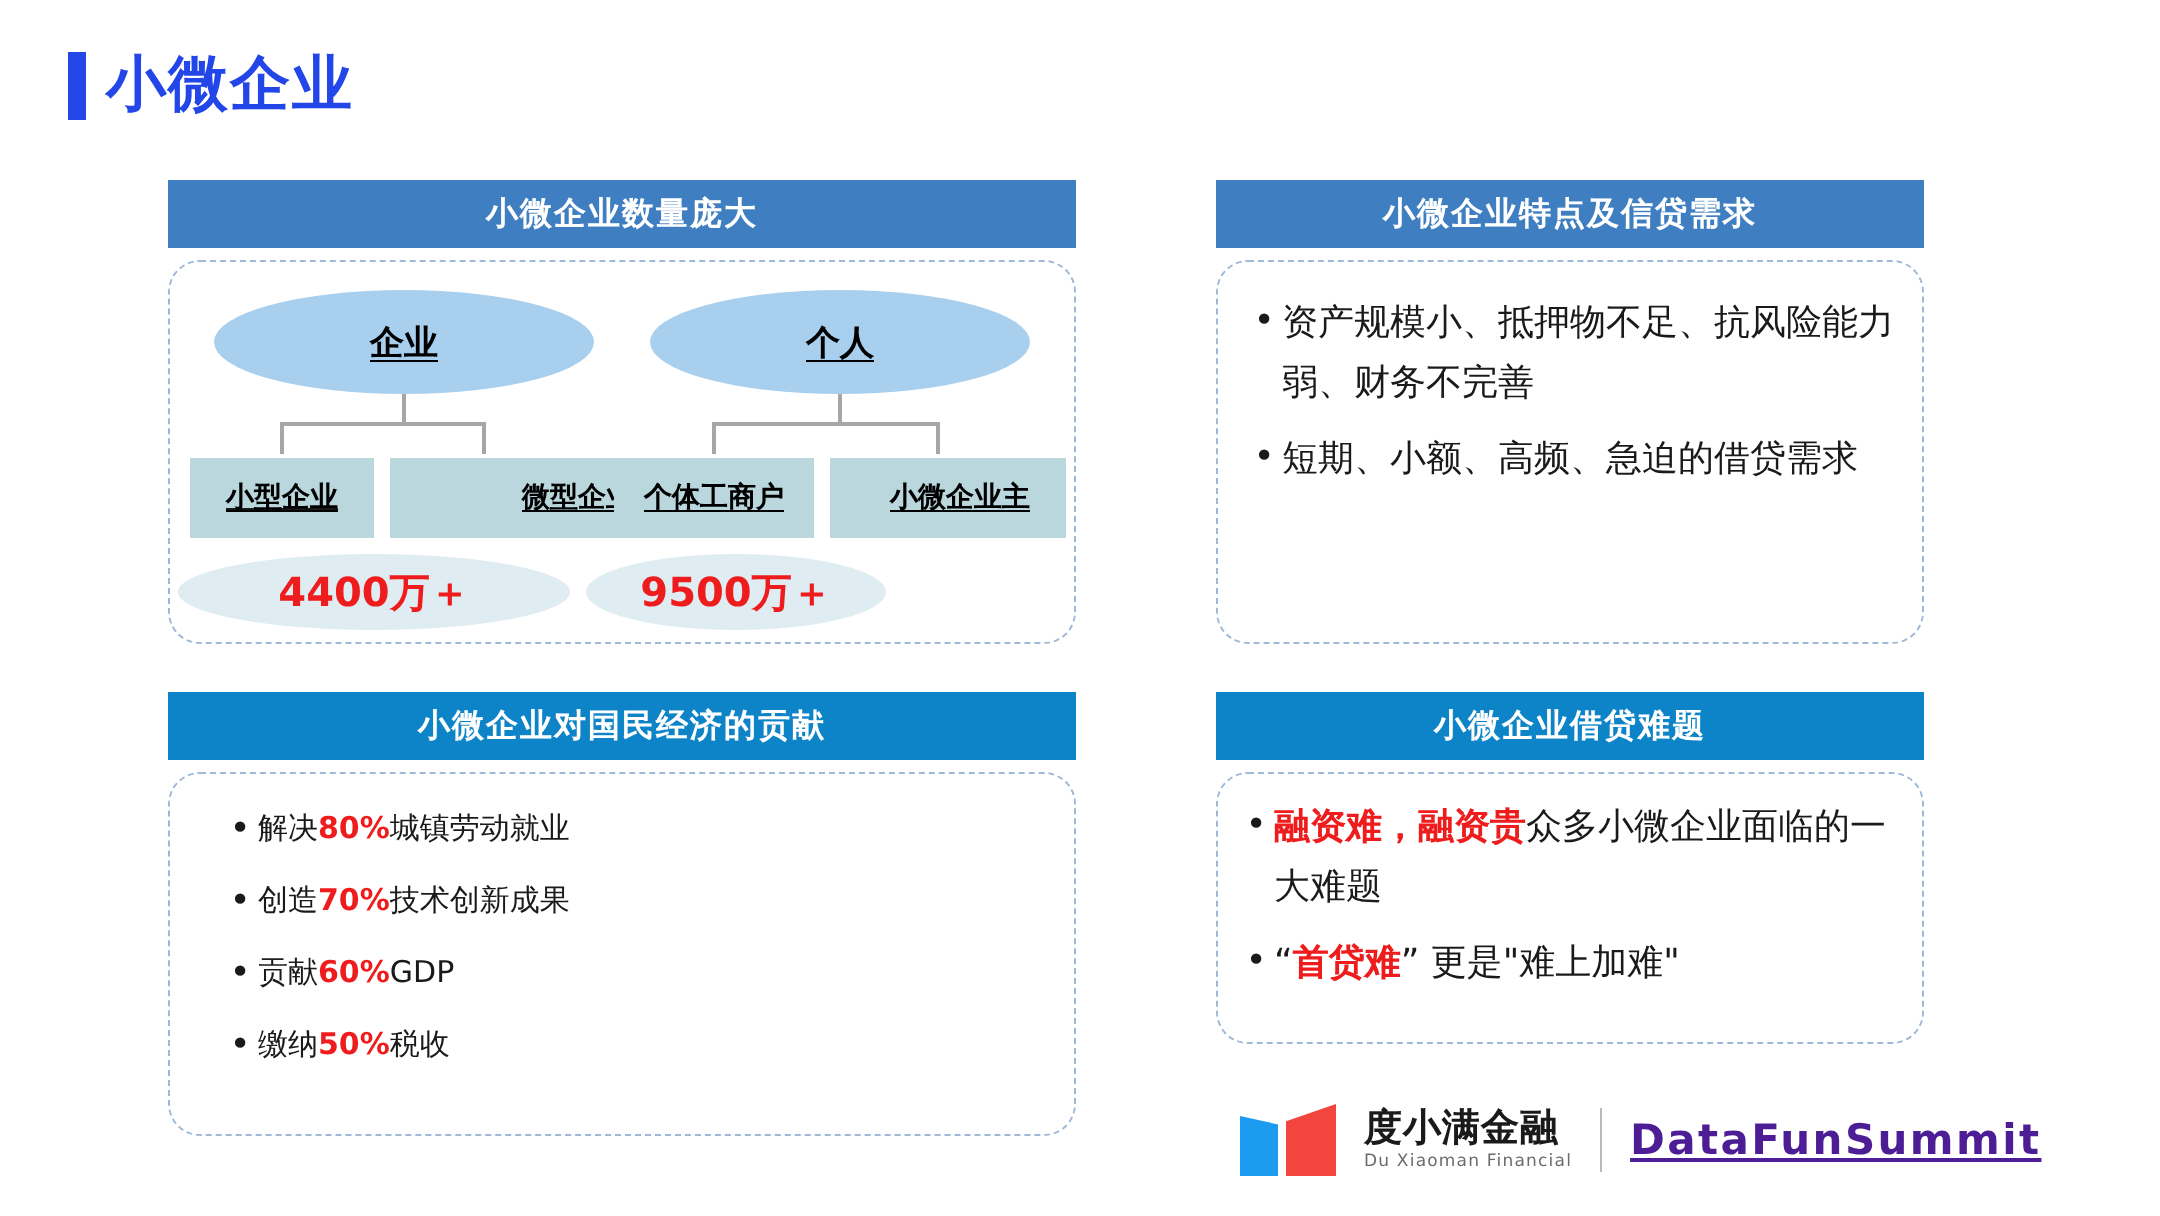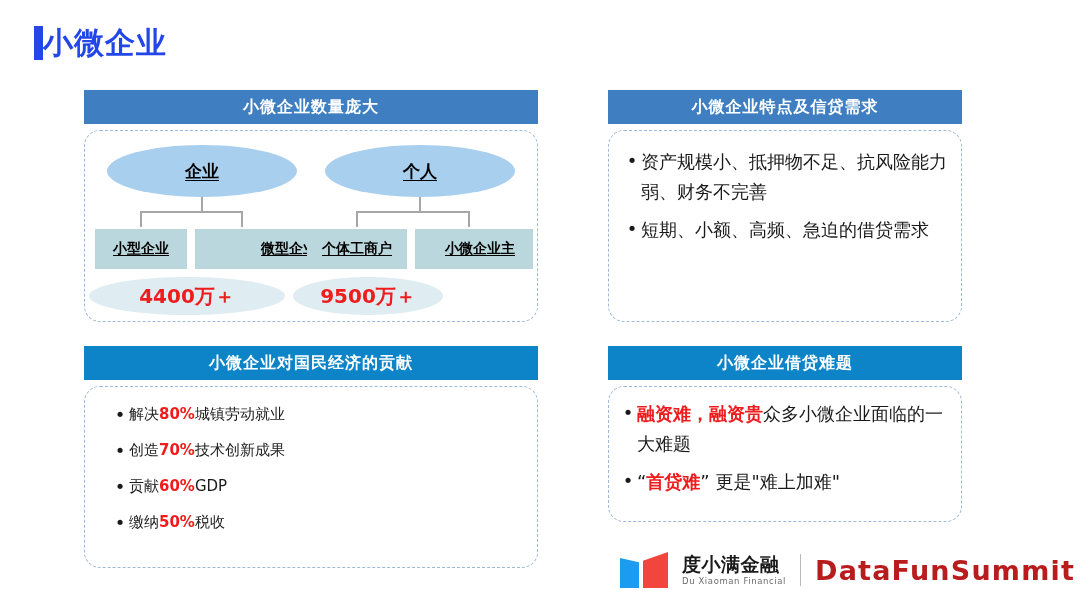--- a/index.html
+++ b/index.html
@@ -16,20 +16,21 @@
     color: #1a1a1a;
   }
 
   
   .slide-title {
     position: absolute;
     left: 34px;
     top: 26px;
     display: flex;
     align-items: center;
+    gap: 10px;
   }
   .title-bar {
     width: 9px;
     height: 34px;
     background: #2346e8;
   }
   .title-text {
     font-size: 30px;
     font-weight: bold;
     color: #2346e8;
@@ -93,21 +94,21 @@
     height: 40px;
   }
   .leaf-box span {
     font-size: 14px;
     font-weight: bold;
     color: #000000;
     text-decoration: underline;
     text-underline-offset: 2px;
     white-space: nowrap;
   }
-  #leaf-small  { left: 10px;  top: 98px; width: 92px; }
+  #leaf-small  { left: 10px;  top: 98px; width: 92px; text-decoration: underline; }
   #leaf-micro  { left: 110px; top: 98px; width: 92px; padding-left: 48px; }
   #leaf-indiv  { left: 222px; top: 98px; width: 100px; }
   #leaf-owner  { left: 330px; top: 98px; width: 106px; padding-left: 12px; }
 
   
   .bracket {
     position: absolute;
     border: 2px solid #a6a6a6;
     border-bottom: none;
     height: 16px;
@@ -240,25 +241,26 @@
     color: #6b6b6b;
     letter-spacing: 0.6px;
     margin-top: 3px;
   }
   .logo-divider {
     width: 1px;
     height: 32px;
     background: #b9b9b9;
   }
   .logo-summit {
-    font-size: 27px;
-    font-weight: bold;
-    color: #b91c1c;
+    font-size: 21px;
+    font-weight: bold;
+    color: #4c1d95;
     letter-spacing: 1.2px;
     font-family: "DejaVu Sans", "Liberation Sans", sans-serif;
+    text-decoration: underline;
   }
 </style>
 </head>
 <body>
 
 <div class="slide-title">
   <div class="title-bar"></div>
   <div class="title-text">小微企业</div>
 </div>
 

